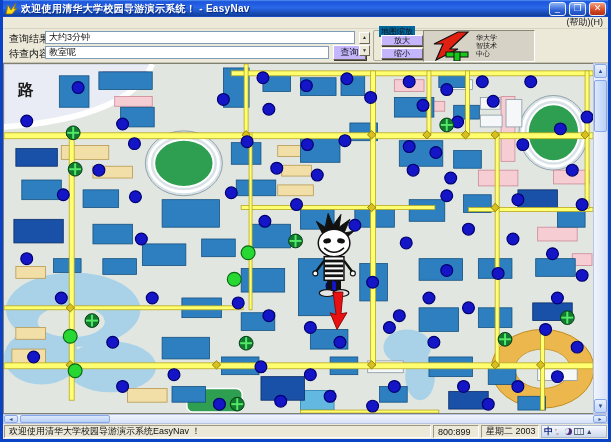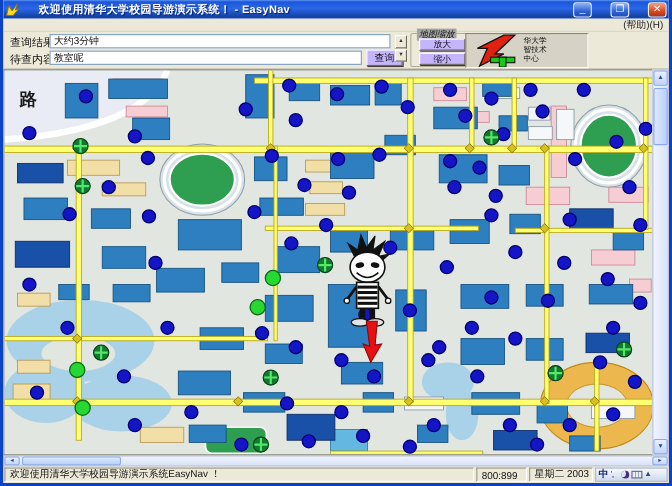--- a/index.html
+++ b/index.html
@@ -6,40 +6,40 @@
   *{box-sizing:border-box;}
   .window{
     width:611px;height:442px;position:relative;
     font-family:"Liberation Sans",sans-serif;
     background:#ece9d8;
     border-left:3px solid #0a42c8;border-right:3px solid #0a42c8;border-bottom:3px solid #0a42c8;
     display:flex;flex-direction:column;overflow:hidden;
   }
   
   .titlebar{
-    height:17px;flex:0 0 17px;display:flex;align-items:center;gap:17px;padding:0 2px;
+    height:17px;flex:0 0 17px;display:flex;align-items:center;gap:3px;padding:0 2px;
     background:linear-gradient(180deg,#5a96f0 0%,#1c55dc 10%,#2a67e8 45%,#11409e 92%,#1c55dc 100%);
   }
   .title-icon{width:13px;height:13px;flex:0 0 13px;}
   .title-text{color:#fff;font-size:10px;font-weight:bold;letter-spacing:.3px;flex:1;white-space:nowrap;overflow:hidden;text-shadow:1px 1px 1px #00237a;}
   .tbtn{width:17px;height:14px;border-radius:3px;border:1px solid #e8f0ff;color:#fff;font-size:9px;line-height:11px;text-align:center;padding:0;cursor:default;font-family:"Liberation Sans",sans-serif;}
   .tbtn.min,.tbtn.max{background:linear-gradient(180deg,#8fb4f4,#2f63d8 60%,#1e4cba);}
   .tbtn.close{background:linear-gradient(180deg,#f4a080,#da4e28 55%,#b03010);}
   
   .menubar{height:12px;flex:0 0 12px;background:#ece9d8;border-bottom:1px solid #d8d4c4;display:flex;justify-content:flex-end;align-items:center;padding:0 5px;}
   .menu-item{font-size:9px;color:#222;}
   
   .toolbar{height:34px;flex:0 0 34px;position:relative;background:#ece9d8;border-bottom:1px solid #c8c4b4;}
   .tb-label{position:absolute;font-size:10px;color:#111;}
   .tb-input{position:absolute;height:13px;background:#fff;border:1px solid #7f9db9;font-size:9px;padding:0 3px;font-family:"Liberation Sans",sans-serif;color:#111;}
   .btn3d{position:absolute;background:#c4b5fd;border:1px solid;border-color:#fff #6d685c #6d685c #fff;box-shadow:1px 1px 0 #403c30;font-size:9px;text-align:center;padding:0;font-family:"Liberation Sans",sans-serif;color:#111;cursor:default;}
   .spinner{position:absolute;left:356px;top:3px;width:11px;height:24px;display:flex;flex-direction:column;gap:1px;}
   .spin-btn{flex:1;background:#ece9d8;border:1px solid;border-color:#fff #6d685c #6d685c #fff;font-size:5px;line-height:5px;text-align:center;color:#333;padding:0;}
   .groupbox{position:absolute;left:370px;top:1px;width:58px;height:31px;border:1px solid #b0ac9c;border-radius:2px;}
-  .groupbox .legend{position:absolute;top:-5px;left:5px;background:#a3a3a3;font-size:8px;padding:0 2px;color:#111;font-style:italic;}
+  .groupbox .legend{position:absolute;top:-5px;left:5px;background:#0369a1;font-size:8px;padding:0 2px;color:#111;}
   .logo-panel{position:absolute;left:420px;top:1px;width:112px;height:32px;background:#d6d2c6;border:1px solid;border-color:#8a8678 #fff #fff #8a8678;display:flex;align-items:center;padding:0 4px;gap:4px;}
   .logo-text{font-size:7px;line-height:8px;color:#111;white-space:nowrap;}
   
   .maprow{flex:1;display:flex;min-height:0;}
   .map{flex:1;position:relative;background:#e2e6e1;overflow:hidden;border:1px solid #808070;border-right:none;}
   .map svg{position:absolute;left:0;top:0;width:100%;height:100%;}
   
   .vscroll{flex:0 0 15px;width:15px;background:linear-gradient(90deg,#f0f4fc,#d8e2f8);position:relative;border:1px solid #b8c4e0;}
   .sbtn{position:absolute;left:0;width:13px;height:14px;background:linear-gradient(180deg,#e8f0fc,#c2d4f8);border:1px solid #88a8e8;border-radius:2px;color:#2c508c;font-size:6px;line-height:12px;text-align:center;padding:0;}
   .vthumb{position:absolute;left:0;top:16px;width:13px;height:52px;background:linear-gradient(90deg,#dce8fc,#b8d0f8);border:1px solid #88a8e8;border-radius:2px;}

